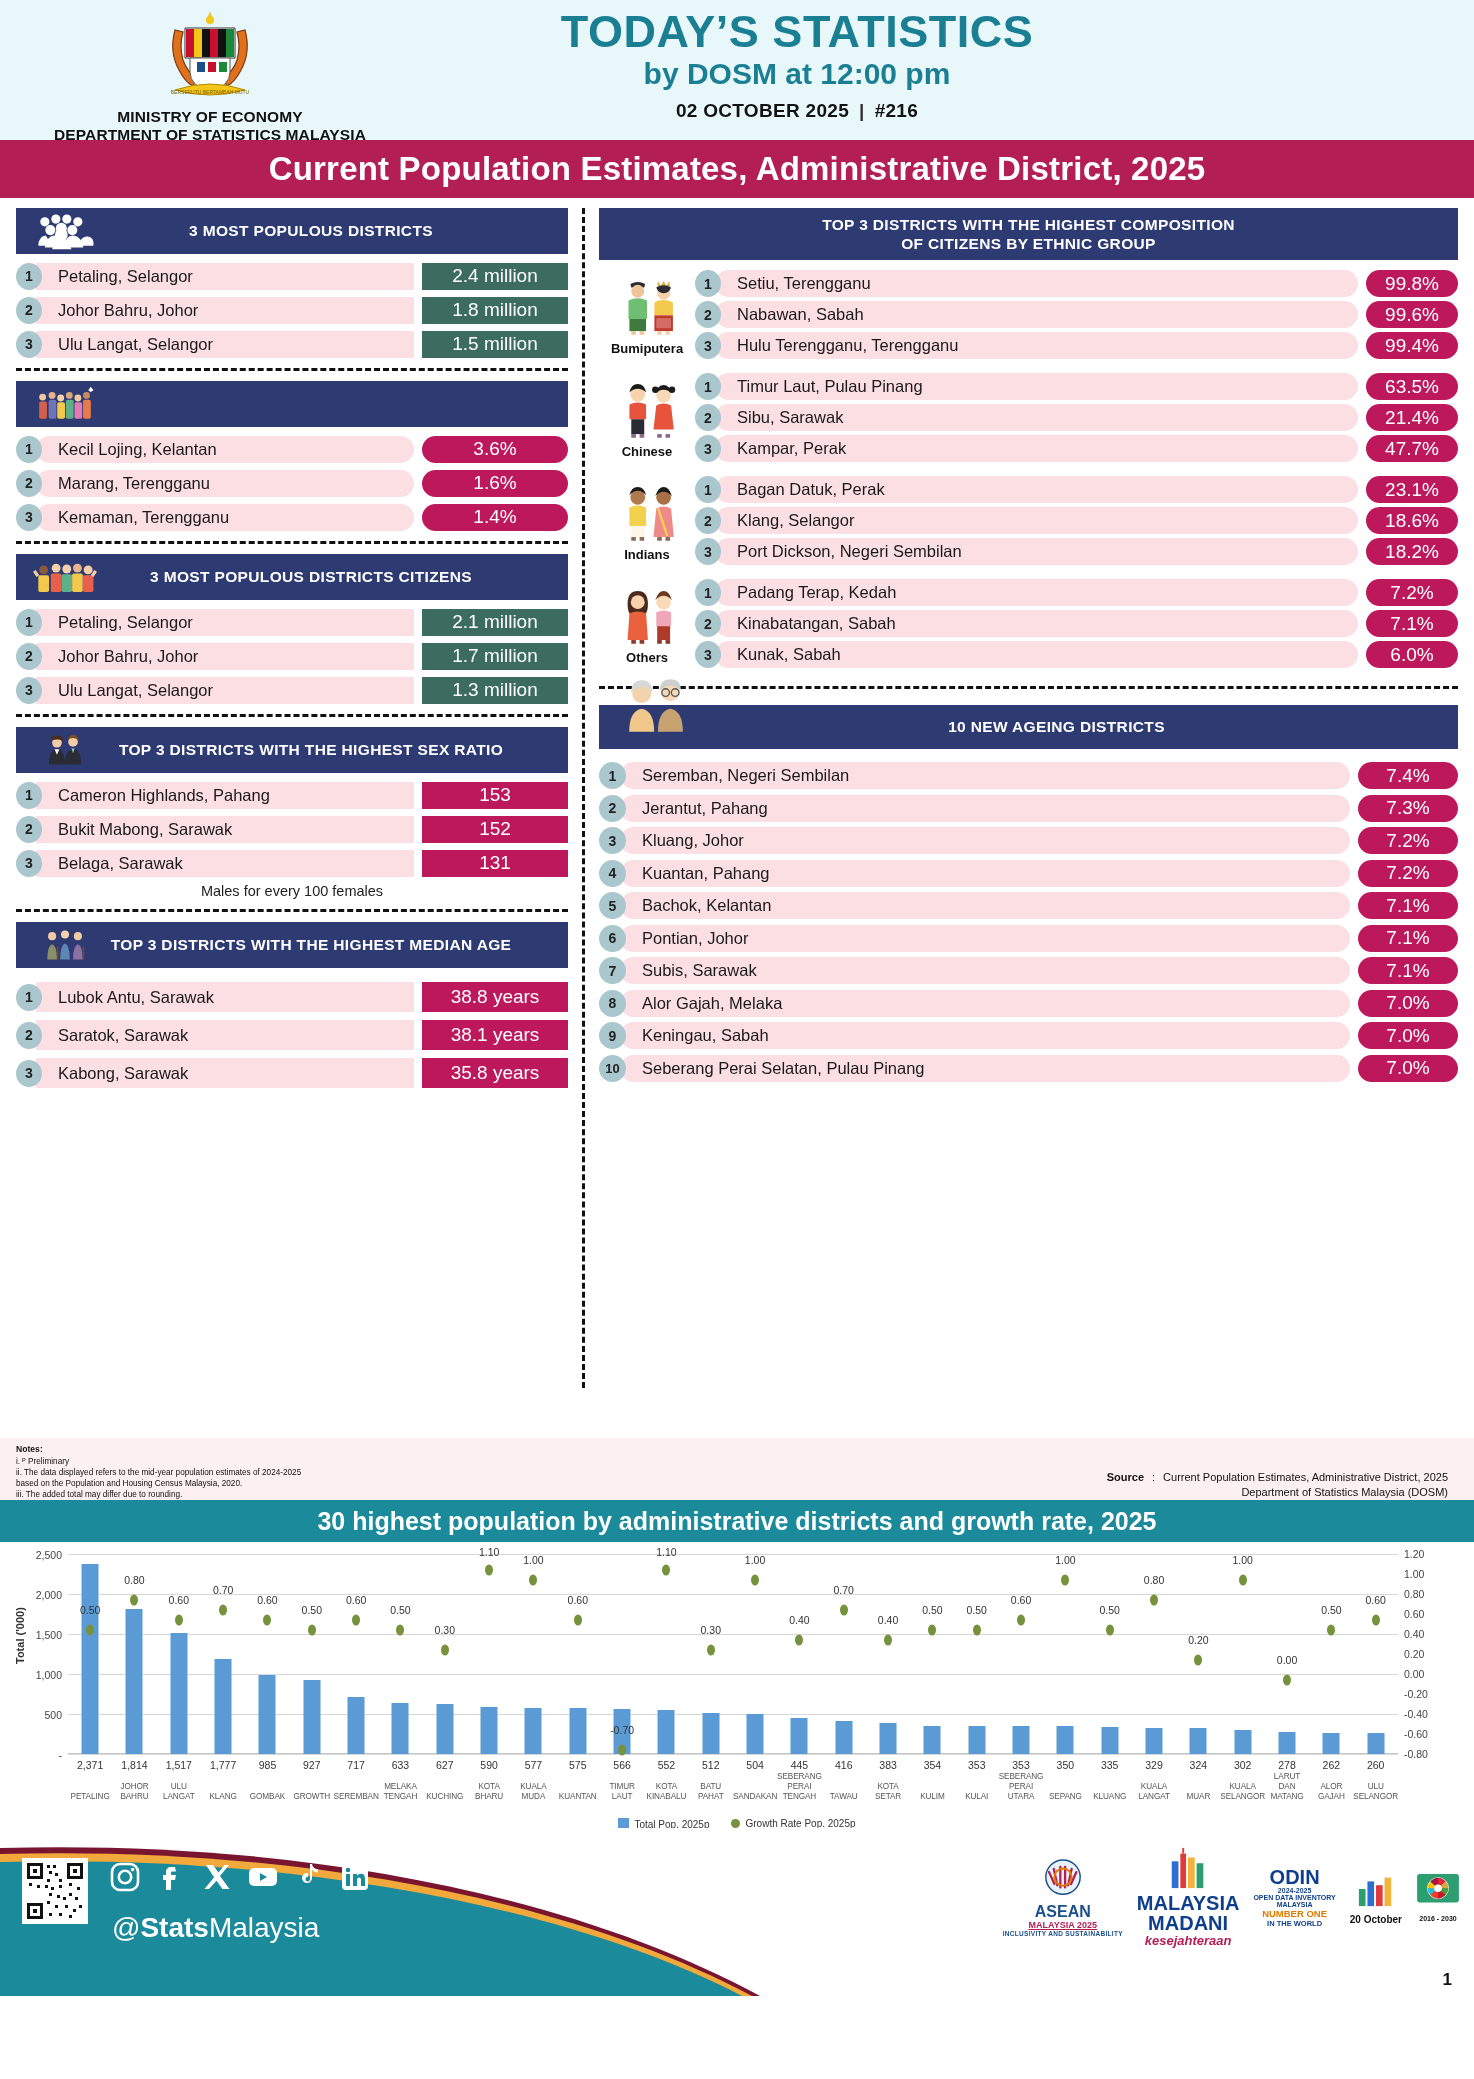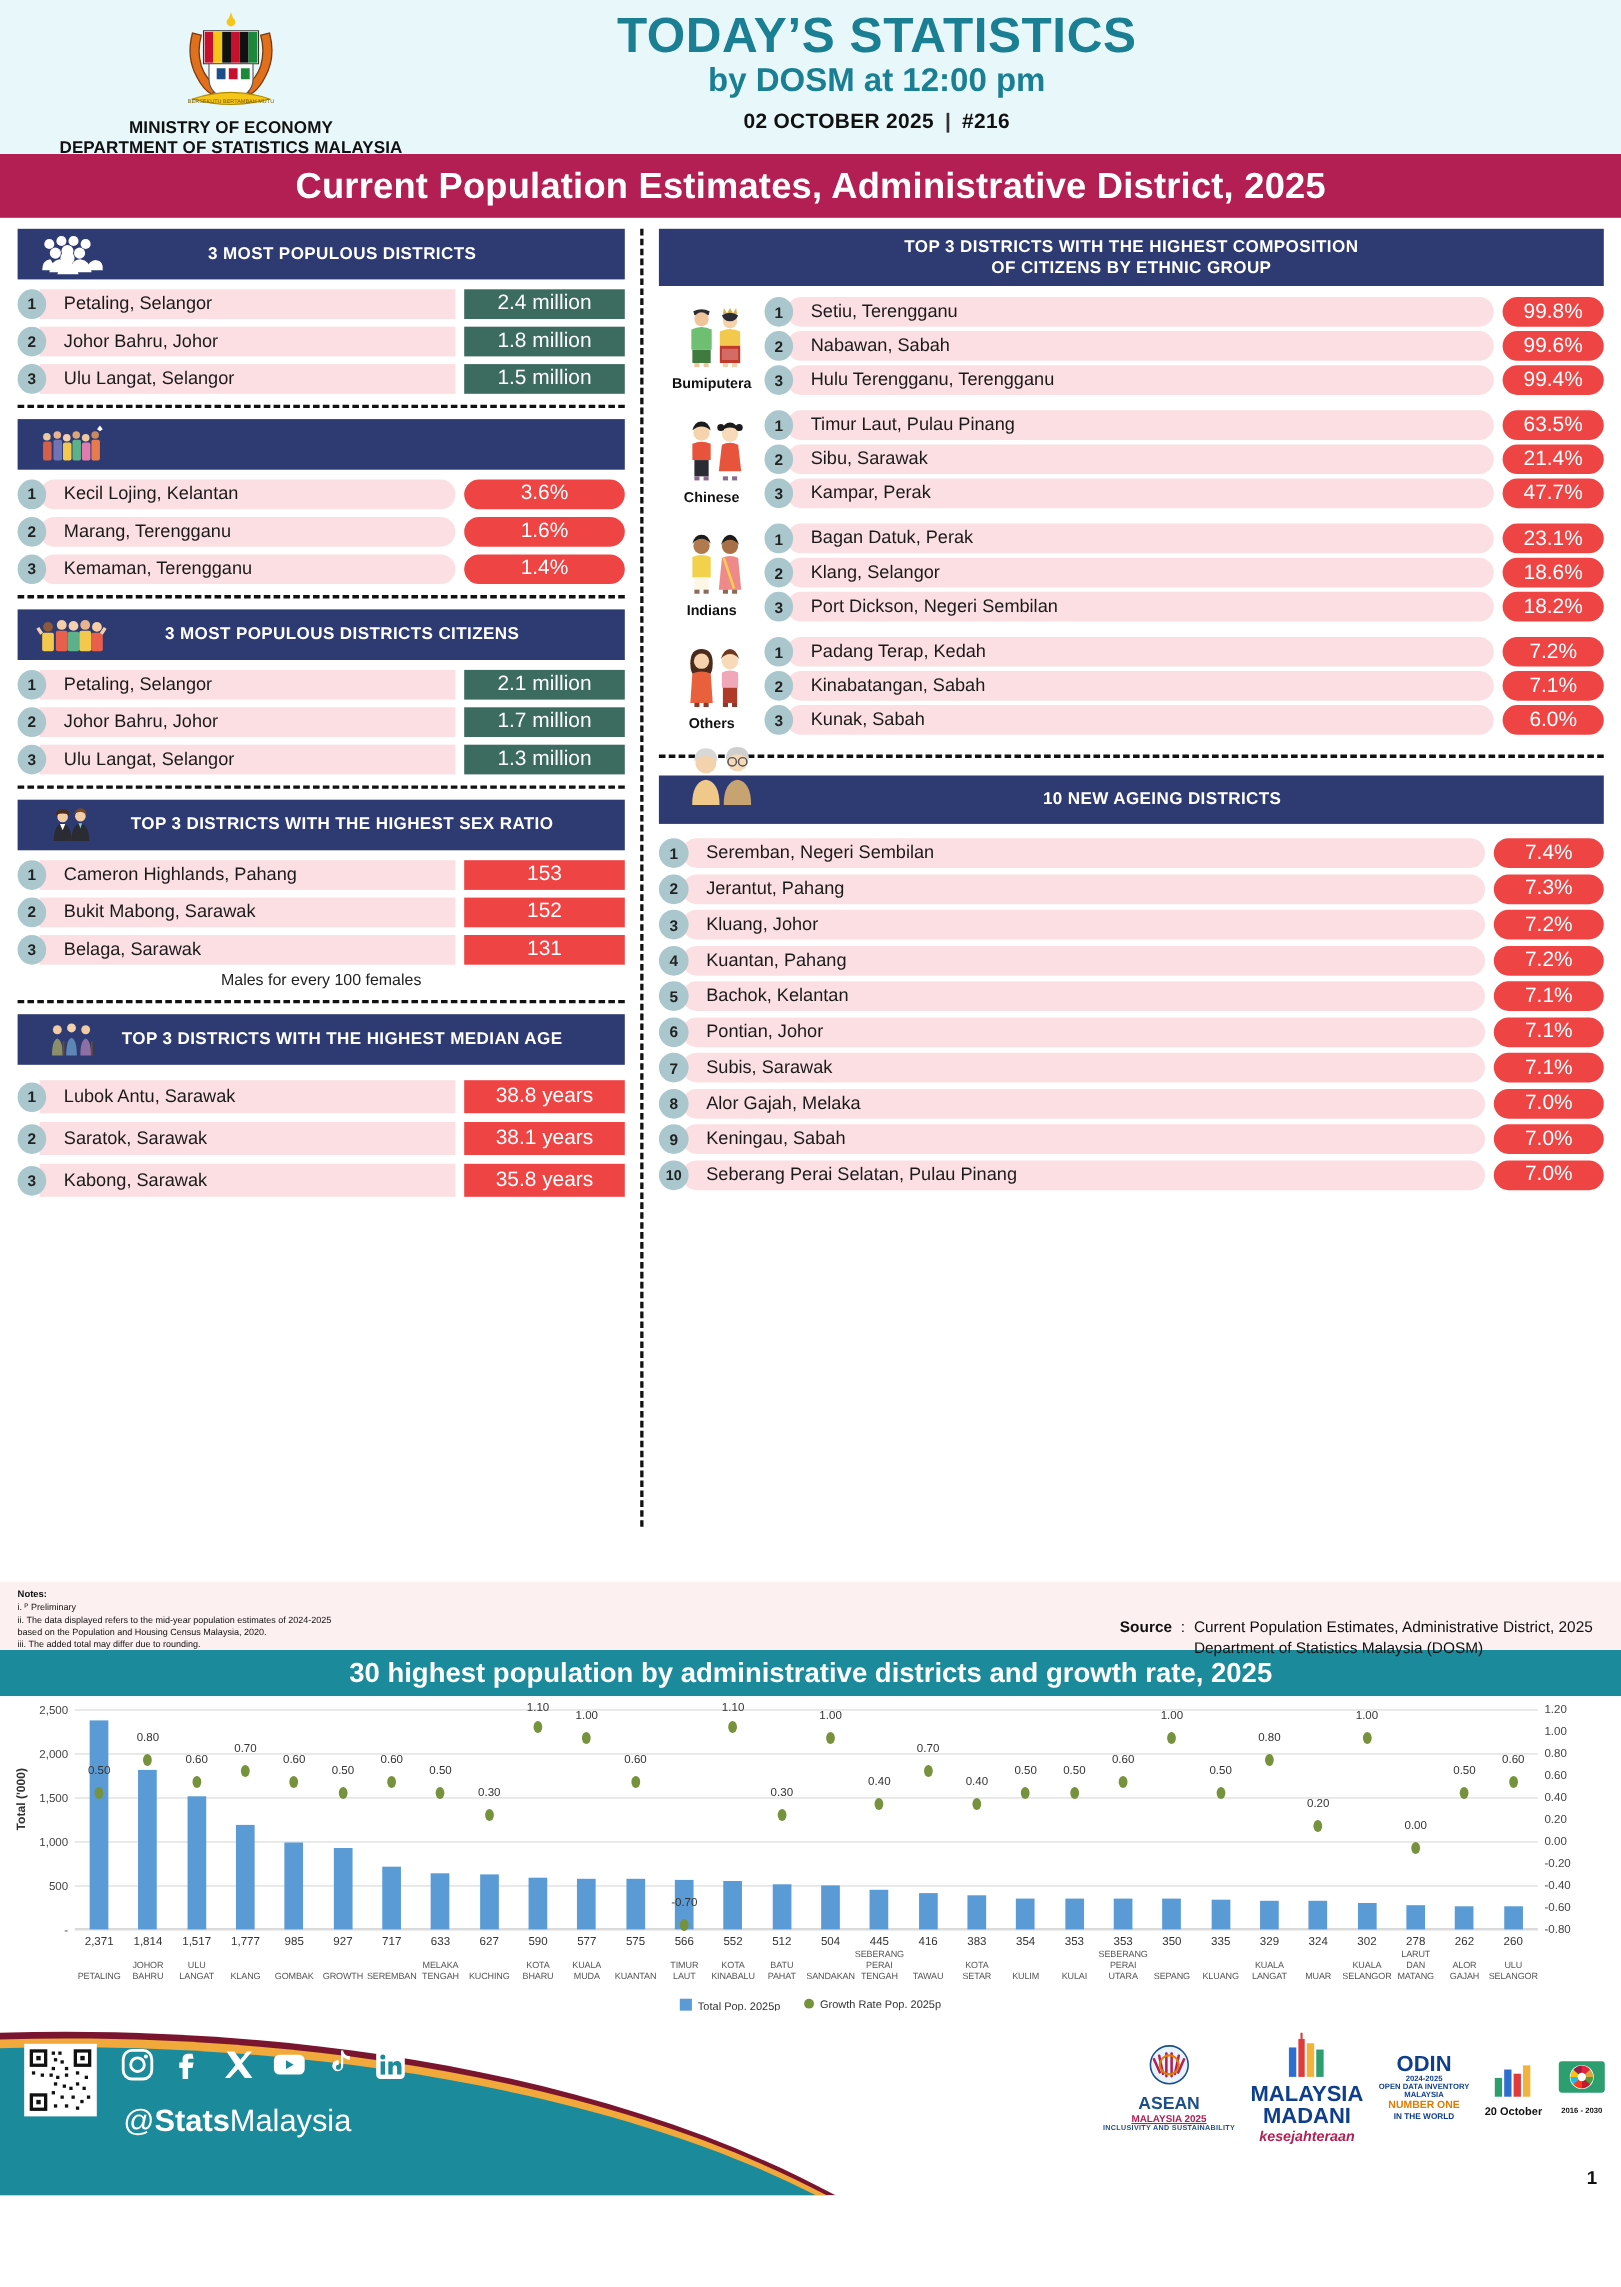--- a/index.html
+++ b/index.html
@@ -159,21 +159,21 @@
     flex: 0 0 146px;
     height: 27px;
     margin-left: 8px;
     display: flex;
     align-items: center;
     justify-content: center;
     color: #fff;
     font-size: 19px;
   }
   .rval.green { background: #3c6b60; }
-  .rval.maroon { background: #ef4444; }
+  .rval.maroon { background: #be185d; }
   .rval.maroon.pill { border-radius: 14px; }
 
   .note-center {
     text-align: center;
     font-size: 14.5px;
     color: #222;
     margin-top: 5px;
   }
 
   .dash-sep {
@@ -213,21 +213,21 @@
   .notes-bar {
     background: #fdf0f0;
     height: 62px;
     position: relative;
     padding: 6px 16px;
     display: flex;
     justify-content: space-between;
   }
   .notes-left { font-size: 8.2px; color: #111; line-height: 1.35; }
   .notes-left .nt-title { font-weight: 800; font-size: 8.6px; }
-  .notes-right { font-size: 14px; color: #111; line-height: 1.35; text-align:left; padding-right: 10px; }
+  .notes-right { font-size: 11px; color: #111; line-height: 1.35; text-align:right; padding-right: 10px; }
   .notes-right b { font-weight: 800; }
 
   
   .chart-banner {
     background: #1b8a9b;
     height: 42px;
     display: flex;
     align-items: center;
     justify-content: center;
   }

